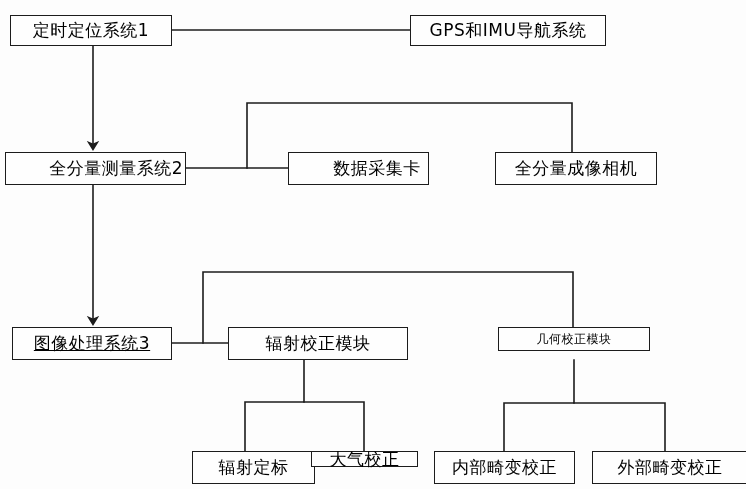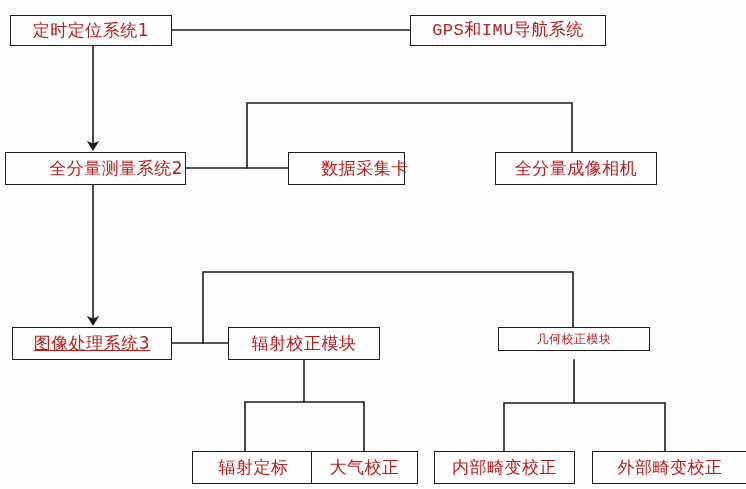--- a/index.html
+++ b/index.html
@@ -27,21 +27,21 @@
     height: 489px;
   }
   .node {
     position: absolute;
     box-sizing: border-box;
     border: 1.6px solid #1c1c1c;
     background: #fefefe;
     display: flex;
     align-items: center;
     justify-content: center;
-    color: #b91c1c;
+    color: #000000;
     letter-spacing: 0.5px;
     white-space: nowrap;
     z-index: 3;
   }
   .node .label {
     display: block;
     line-height: 1;
     padding: 0 2px;
   }
 </style>
@@ -66,45 +66,45 @@
         <path d="M 304 360 L 304 402 L 245 402 L 245 451" fill="none" stroke="#1c1c1c" stroke-width="1.6" stroke-linecap="square" stroke-linejoin="miter"></path>
         <path d="M 304 402 L 364 402 L 364 451" fill="none" stroke="#1c1c1c" stroke-width="1.6" stroke-linecap="square" stroke-linejoin="miter"></path>
         <path d="M 574 360 L 574 403 L 504 403 L 504 451" fill="none" stroke="#1c1c1c" stroke-width="1.6" stroke-linecap="square" stroke-linejoin="miter"></path>
         <path d="M 574 403 L 665 403 L 665 451" fill="none" stroke="#1c1c1c" stroke-width="1.6" stroke-linecap="square" stroke-linejoin="miter"></path>
       </g>
   </svg>
   <div id="node-layer">
       <div class="node" style="left: 10px; top: 15px; width: 162px; height: 31px; font-size: 17px; border-color: rgb(28, 28, 28); background: rgb(254, 254, 254);">
         <span class="label">定时定位系统1</span>
       </div>
-      <div class="node" style="left: 410px; top: 15px; width: 196px; height: 31px; font-size: 17px; border-color: rgb(28, 28, 28); background: rgb(254, 254, 254); font-family: Liberation Mono, monospace;">
+      <div class="node" style="left: 410px; top: 15px; width: 196px; height: 31px; font-size: 17px; border-color: rgb(28, 28, 28); background: rgb(254, 254, 254);">
         <span class="label">GPS和IMU导航系统</span>
       </div>
       <div class="node" style="left: 5px; top: 152px; width: 181px; height: 33px; font-size: 17px; border-color: rgb(28, 28, 28); background: rgb(254, 254, 254); justify-content: flex-end;">
         <span class="label">全分量测量系统2</span>
       </div>
-      <div class="node" style="left: 288px; top: 152px; width: 117px; height: 33px; font-size: 17px; border-color: rgb(28, 28, 28); background: rgb(254, 254, 254); padding-left: 37px;">
+      <div class="node" style="left: 288px; top: 152px; width: 141px; height: 33px; font-size: 17px; border-color: rgb(28, 28, 28); background: rgb(254, 254, 254); padding-left: 37px;">
         <span class="label">数据采集卡</span>
       </div>
       <div class="node" style="left: 495px; top: 152px; width: 162px; height: 33px; font-size: 17px; border-color: rgb(28, 28, 28); background: rgb(254, 254, 254);">
         <span class="label">全分量成像相机</span>
       </div>
       <div class="node" style="left: 12px; top: 327px; width: 160px; height: 33px; font-size: 17px; border-color: rgb(28, 28, 28); background: rgb(254, 254, 254); text-decoration: underline;">
         <span class="label">图像处理系统3</span>
       </div>
-      <div class="node" style="left: 228px; top: 327px; width: 152px; height: 33px; font-size: 17px; border-color: rgb(28, 28, 28); background: rgb(254, 254, 254);">
+      <div class="node" style="left: 228px; top: 327px; width: 180px; height: 33px; font-size: 17px; border-color: rgb(28, 28, 28); background: rgb(254, 254, 254);">
         <span class="label">辐射校正模块</span>
       </div>
       <div class="node" style="left: 498px; top: 327px; width: 152px; height: 24px; font-size: 12px; border-color: rgb(28, 28, 28); background: rgb(254, 254, 254);">
         <span class="label">几何校正模块</span>
       </div>
       <div class="node" style="left: 192px; top: 451px; width: 123px; height: 33px; font-size: 17px; border-color: rgb(28, 28, 28); background: rgb(254, 254, 254);">
         <span class="label">辐射定标</span>
       </div>
-      <div class="node" style="left: 311px; top: 451px; width: 107px; height: 33px; font-size: 17px; border-color: rgb(28, 28, 28); background: rgb(254, 254, 254);">
+      <div class="node" style="left: 311px; top: 451px; width: 107px; height: 16px; font-size: 17px; border-color: rgb(28, 28, 28); background: rgb(254, 254, 254);">
         <span class="label">大气校正</span>
       </div>
       <div class="node" style="left: 434px; top: 451px; width: 141px; height: 33px; font-size: 17px; border-color: rgb(28, 28, 28); background: rgb(254, 254, 254);">
         <span class="label">内部畸变校正</span>
       </div>
       <div class="node" style="left: 592px; top: 451px; width: 156px; height: 33px; font-size: 17px; border-color: rgb(28, 28, 28); background: rgb(254, 254, 254);">
         <span class="label">外部畸变校正</span>
       </div>
     </div>
 </div>

